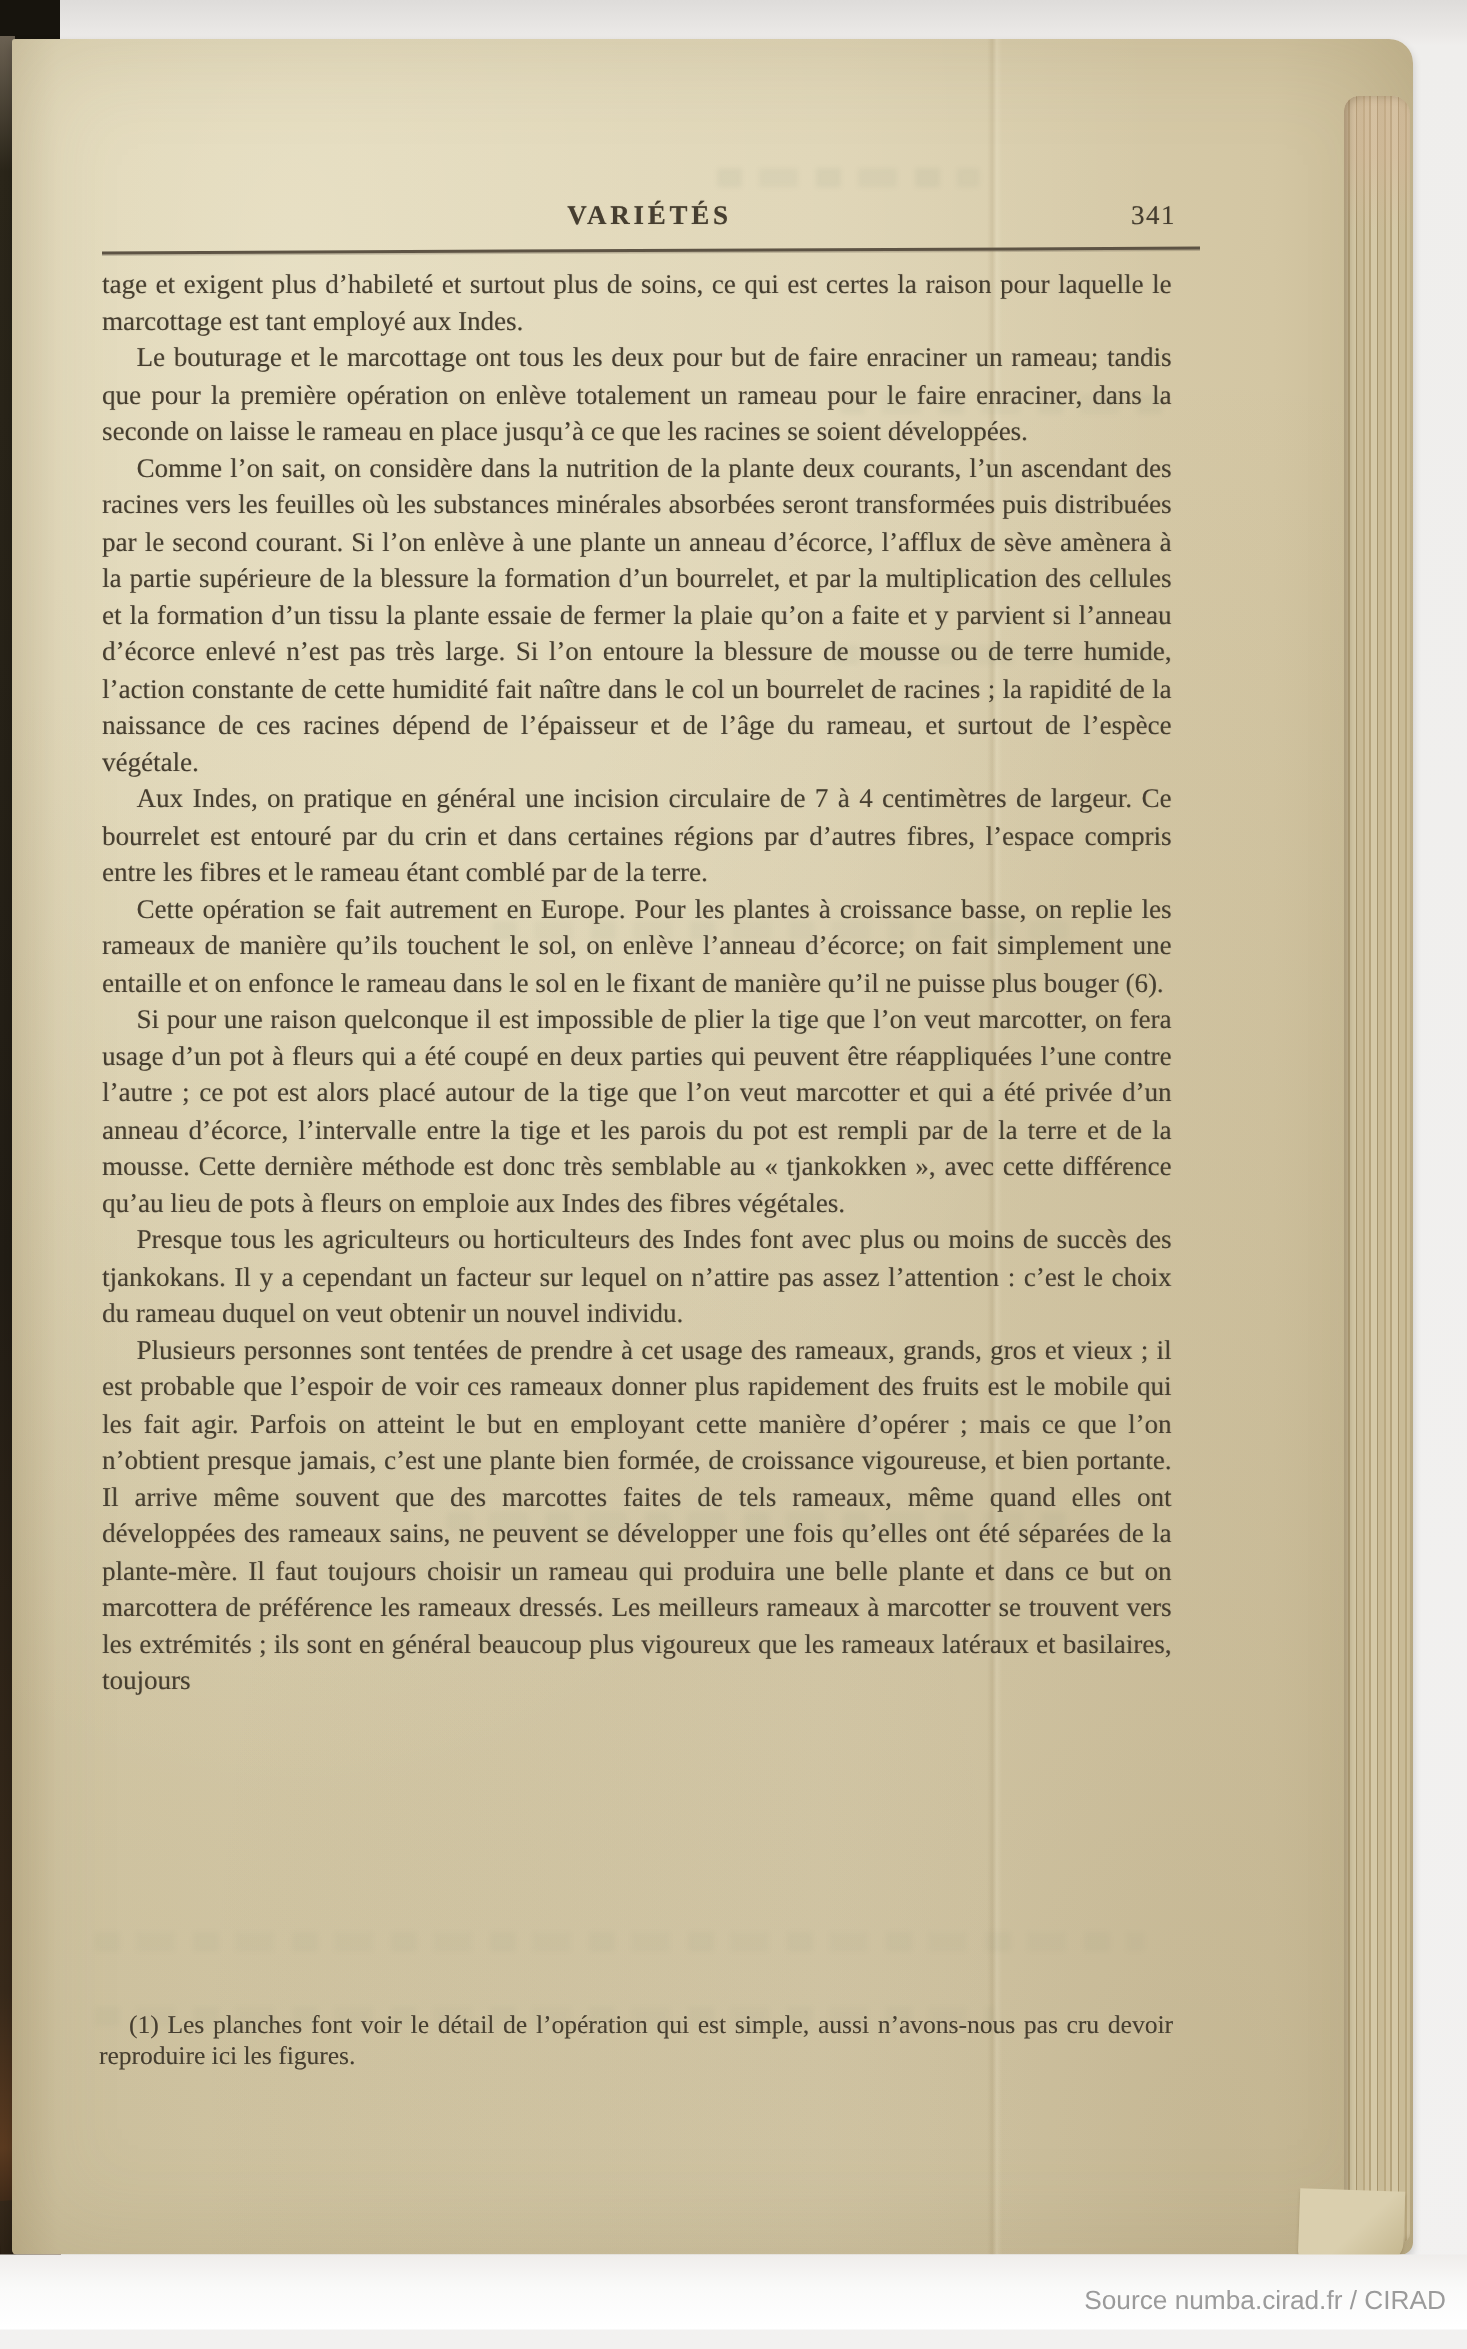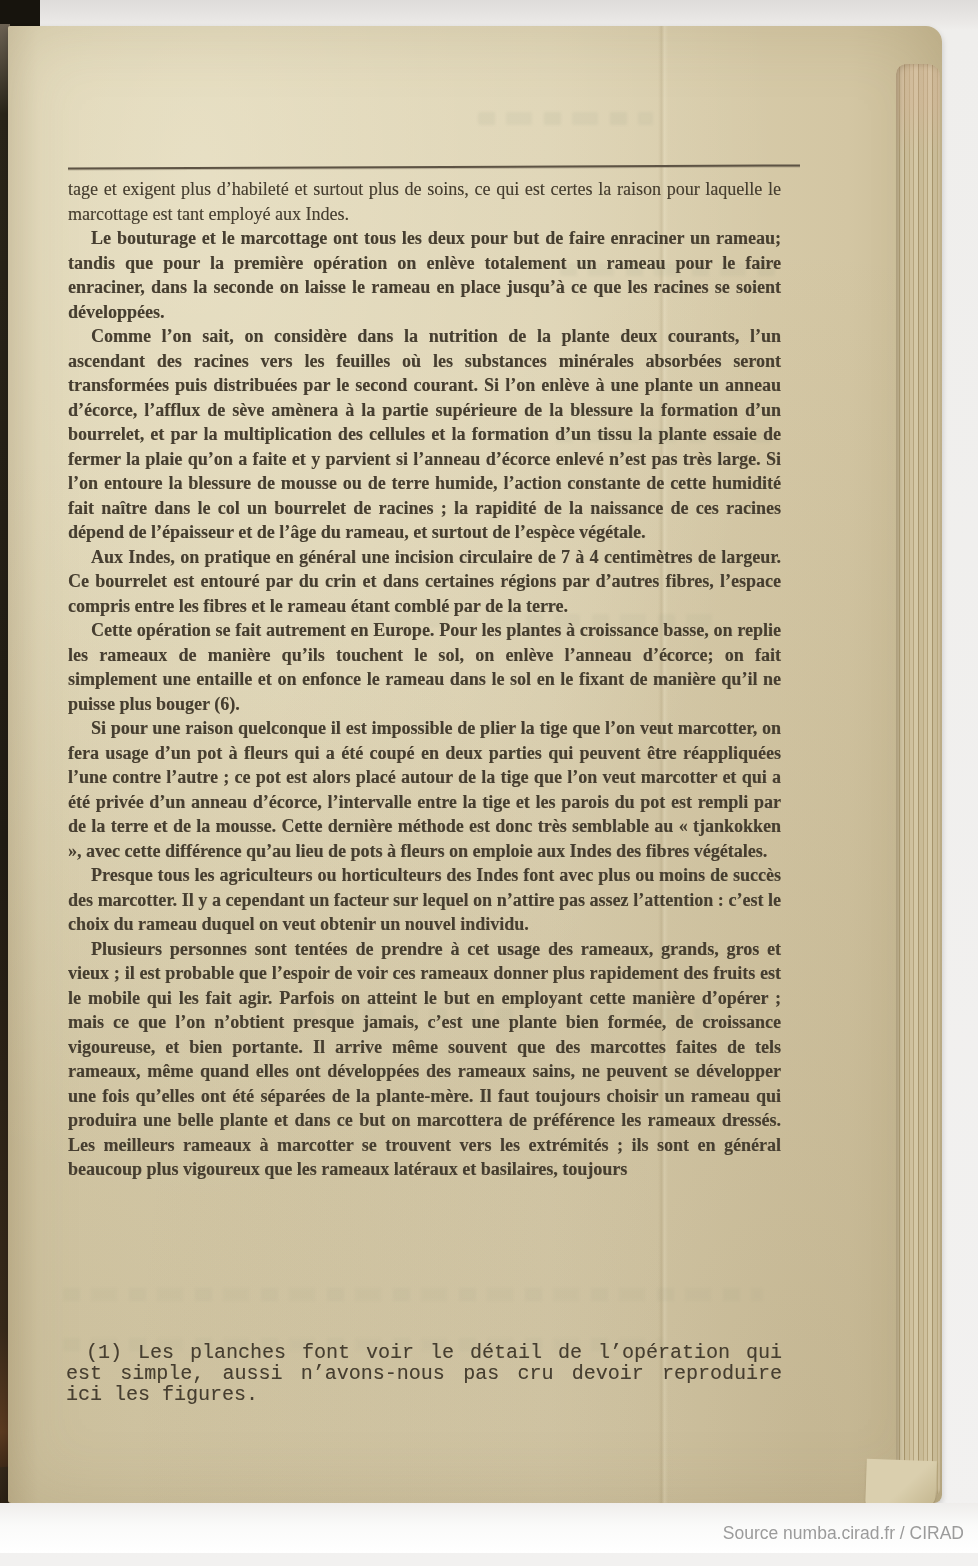--- a/index.html
+++ b/index.html
@@ -67,26 +67,26 @@
     box-shadow:0 1px 0 rgba(93,83,68,.28);
   }
   
   .text-block{
     position:absolute;left:60px;top:151px;width:713px;
     font-size:18px;line-height:24.5px;text-align:justify;
     color:var(--ink,#463e30);
     text-shadow:.3px .3px .5px rgba(70,60,45,.38);
   }
   .text-block p{margin:0;}
-  .text-block p.indent{text-indent:23px;font-weight:bold;}
+  .text-block p.indent{text-indent:23px;}
   
   .footnote{
     position:absolute;left:58px;top:1296px;width:716px;
-    font-size:20px;line-height:21px;text-align:justify;text-indent:20px;
-    color:var(--ink,#463e30);text-shadow:.2px .2px .4px rgba(70,60,45,.35);font-family:Liberation Mono, monospace;
+    font-size:17px;line-height:21px;text-align:justify;text-indent:20px;
+    color:var(--ink,#463e30);text-shadow:.2px .2px .4px rgba(70,60,45,.35);
   }
   
   .ghost{
     position:absolute;height:13px;border-radius:2px;filter:blur(1.7px);
     background:repeating-linear-gradient(90deg,
       rgba(106,124,102,.40) 0 17px, transparent 17px 28px,
       rgba(106,124,102,.32) 28px 54px, transparent 54px 66px);
   }
   
   .source-bar{
@@ -114,30 +114,34 @@
     <div class="page-stack-corner"></div>
 
     <div class="ghost" style="left:470px;top:86px;width:175px;opacity:.20;"></div>
     <div class="ghost" style="left:552px;top:237px;width:215px;opacity:.17;"></div>
     <div class="ghost" style="left:548px;top:404px;width:218px;opacity:.15;"></div>
     <div class="ghost" style="left:320px;top:588px;width:390px;opacity:.14;"></div>
     <div class="ghost" style="left:290px;top:982px;width:420px;opacity:.14;"></div>
     <div class="ghost" style="left:55px;top:1262px;width:700px;opacity:.12;"></div>
     <div class="ghost" style="left:55px;top:1312px;width:600px;opacity:.11;"></div>
 
+    <div class="running-header">
+      <span class="header-title">VARIÉTÉS</span>
+      <span class="page-number">341</span>
+    </div>
     <div class="header-rule"></div>
 
     <div class="text-block" id="paragraphs">
         <p class="">tage et exigent plus d’habileté et surtout plus de soins, ce qui est certes la raison pour laquelle le marcottage est tant employé aux Indes.</p>
         <p class="indent">Le bouturage et le marcottage ont tous les deux pour but de faire enraciner un rameau; tandis que pour la première opération on enlève totalement un rameau pour le faire enraciner, dans la seconde on laisse le rameau en place jusqu’à ce que les racines se soient développées.</p>
         <p class="indent">Comme l’on sait, on considère dans la nutrition de la plante deux courants, l’un ascendant des racines vers les feuilles où les substances minérales absorbées seront transformées puis distribuées par le second courant. Si l’on enlève à une plante un anneau d’écorce, l’afflux de sève amènera à la partie supérieure de la blessure la formation d’un bourrelet, et par la multiplication des cellules et la formation d’un tissu la plante essaie de fermer la plaie qu’on a faite et y parvient si l’anneau d’écorce enlevé n’est pas très large. Si l’on entoure la blessure de mousse ou de terre humide, l’action constante de cette humidité fait naître dans le col un bourrelet de racines ; la rapidité de la naissance de ces racines dépend de l’épaisseur et de l’âge du rameau, et surtout de l’espèce végétale.</p>
         <p class="indent">Aux Indes, on pratique en général une incision circulaire de 7 à 4 centimètres de largeur. Ce bourrelet est entouré par du crin et dans certaines régions par d’autres fibres, l’espace compris entre les fibres et le rameau étant comblé par de la terre.</p>
         <p class="indent">Cette opération se fait autrement en Europe. Pour les plantes à croissance basse, on replie les rameaux de manière qu’ils touchent le sol, on enlève l’anneau d’écorce; on fait simplement une entaille et on enfonce le rameau dans le sol en le fixant de manière qu’il ne puisse plus bouger (6).</p>
         <p class="indent">Si pour une raison quelconque il est impossible de plier la tige que l’on veut marcotter, on fera usage d’un pot à fleurs qui a été coupé en deux parties qui peuvent être réappliquées l’une contre l’autre ; ce pot est alors placé autour de la tige que l’on veut marcotter et qui a été privée d’un anneau d’écorce, l’intervalle entre la tige et les parois du pot est rempli par de la terre et de la mousse. Cette dernière méthode est donc très semblable au « tjankokken », avec cette différence qu’au lieu de pots à fleurs on emploie aux Indes des fibres végétales.</p>
-        <p class="indent">Presque tous les agriculteurs ou horticulteurs des Indes font avec plus ou moins de succès des marcotter. Il y a cependant un facteur sur lequel on n’attire pas assez l’attention : c’est le choix du rameau duquel on veut obtenir un nouvel individu.</p>
+        <p class="indent">Presque tous les agriculteurs ou horticulteurs des Indes font avec plus ou moins de succès des tjankokans. Il y a cependant un facteur sur lequel on n’attire pas assez l’attention : c’est le choix du rameau duquel on veut obtenir un nouvel individu.</p>
         <p class="indent">Plusieurs personnes sont tentées de prendre à cet usage des rameaux, grands, gros et vieux ; il est probable que l’espoir de voir ces rameaux donner plus rapidement des fruits est le mobile qui les fait agir. Parfois on atteint le but en employant cette manière d’opérer ; mais ce que l’on n’obtient presque jamais, c’est une plante bien formée, de croissance vigoureuse, et bien portante. Il arrive même souvent que des marcottes faites de tels rameaux, même quand elles ont développées des rameaux sains, ne peuvent se développer une fois qu’elles ont été séparées de la plante-mère. Il faut toujours choisir un rameau qui produira une belle plante et dans ce but on marcottera de préférence les rameaux dressés. Les meilleurs rameaux à marcotter se trouvent vers les extrémités ; ils sont en général beaucoup plus vigoureux que les rameaux latéraux et basilaires, toujours</p>
       </div>
 
     <p class="footnote">(1) Les planches font voir le détail de l’opération qui est simple, aussi n’avons-nous pas cru devoir reproduire ici les figures.</p>
   </div>
 
   <div class="source-bar">
     <span class="source-text">Source numba.cirad.fr / CIRAD</span>
   </div>
 

